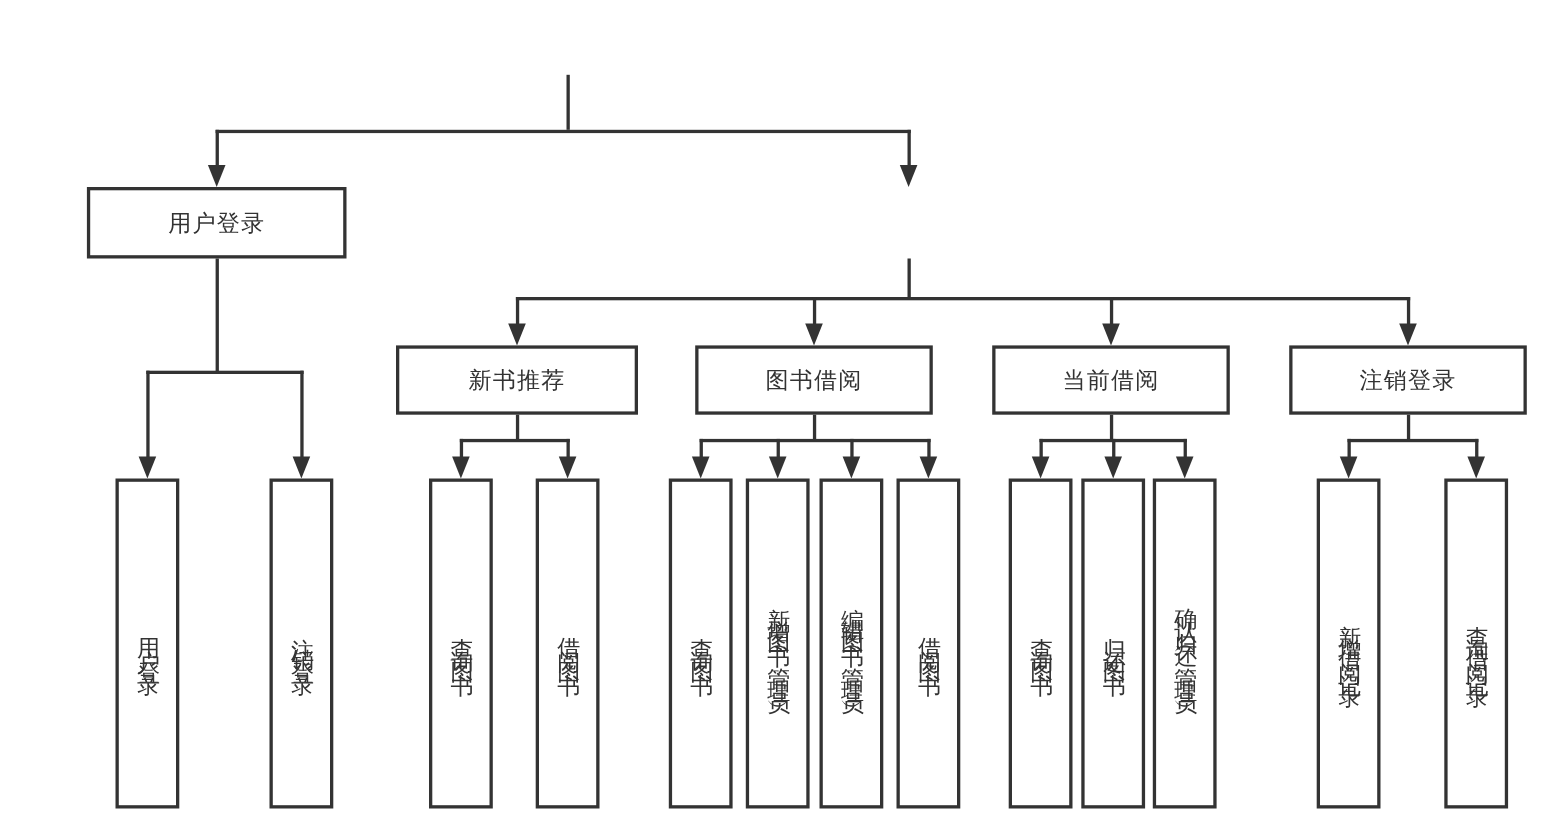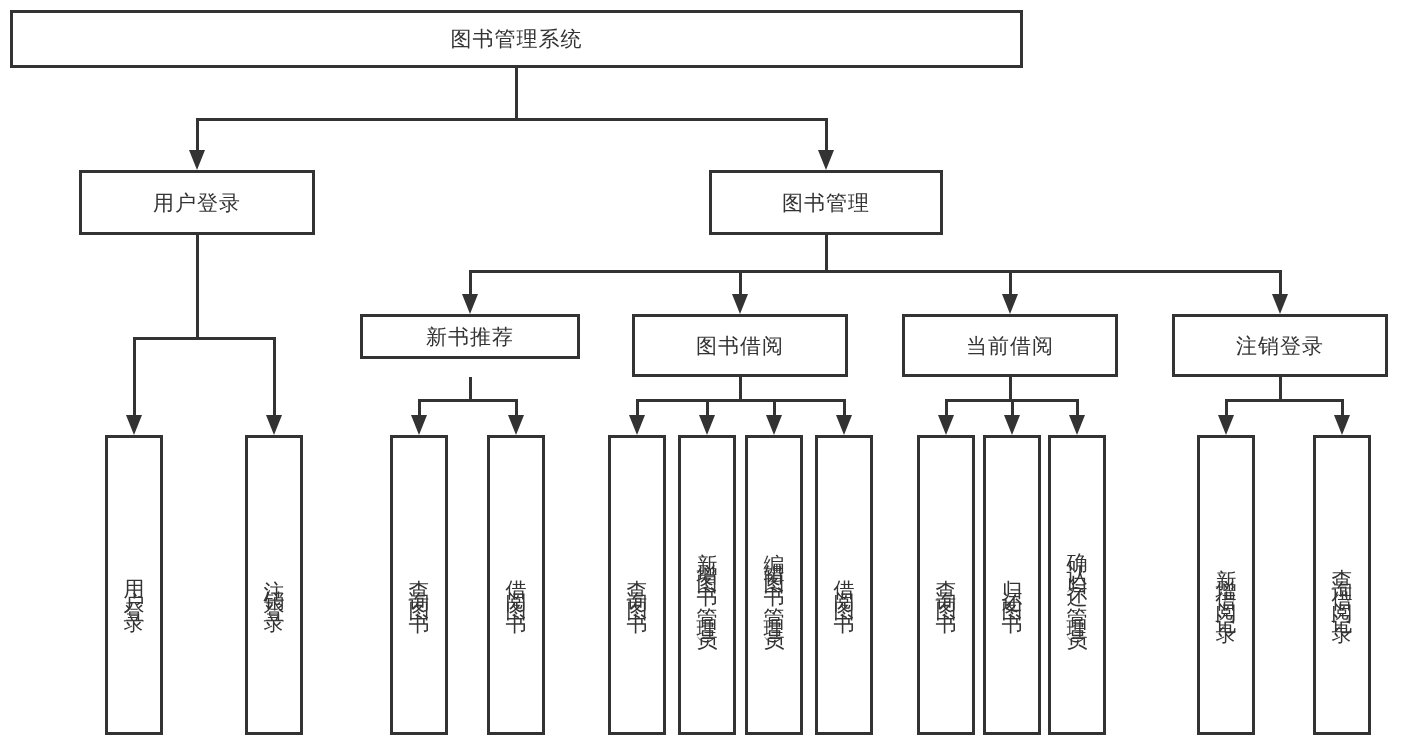--- a/index.html
+++ b/index.html
@@ -32,57 +32,51 @@
   .watermark{
     position:absolute;right:4px;bottom:3px;font-size:21px;
     color:#9b9b9b;z-index:10;letter-spacing:1px;
   }
 </style>
 </head>
 <body>
 
 <div class="canvas">
 
-  <div class="hbox" style="left:10px;top:10px;width:1013px;height:58px">
-    <span>图书管理系统</span>
-  </div>
 
   <div class="vline" style="left:514.5px;top:68px;height:50px"></div>
   <div class="hline" style="left:195.5px;top:118px;width:632px"></div>
   <div class="vline" style="left:195.5px;top:118px;height:34px"></div>
   <div class="arrow" style="left:189px;top:150px"></div>
   <div class="vline" style="left:824.5px;top:118px;height:34px"></div>
   <div class="arrow" style="left:818px;top:150px"></div>
 
   <div class="hbox" style="left:79px;top:170px;width:236px;height:65px">
     <span>用户登录</span>
-  </div>
-  <div class="hbox" style="left:709px;top:170px;width:234px;height:65px">
-    <span>图书管理</span>
   </div>
 
   <div class="vline" style="left:195.5px;top:235px;height:103px"></div>
   <div class="hline" style="left:132.5px;top:337px;width:143px"></div>
   <div class="vline" style="left:132.5px;top:337px;height:80px"></div>
   <div class="arrow" style="left:126px;top:415px"></div>
   <div class="vline" style="left:272.5px;top:337px;height:80px"></div>
   <div class="arrow" style="left:266px;top:415px"></div>
 
   <div class="vline" style="left:824.5px;top:235px;height:37px"></div>
   <div class="hline" style="left:468.5px;top:270px;width:813px"></div>
   <div class="vline" style="left:468.5px;top:270px;height:26px"></div>
   <div class="arrow" style="left:462px;top:294px"></div>
   <div class="vline" style="left:738.5px;top:270px;height:26px"></div>
   <div class="arrow" style="left:732px;top:294px"></div>
   <div class="vline" style="left:1008.5px;top:270px;height:26px"></div>
   <div class="arrow" style="left:1002px;top:294px"></div>
   <div class="vline" style="left:1278.5px;top:270px;height:26px"></div>
   <div class="arrow" style="left:1272px;top:294px"></div>
 
-  <div class="hbox" style="left:360px;top:314px;width:220px;height:45px">
+  <div class="hbox" style="left:360px;top:314px;width:220px;height:63px">
     <span>新书推荐</span>
   </div>
   <div class="hbox" style="left:902px;top:314px;width:216px;height:63px">
     <span>当前借阅</span>
   </div>
   <div class="hbox" style="left:632px;top:314px;width:216px;height:63px">
     <span>图书借阅</span>
   </div>
   <div class="hbox" style="left:1172px;top:314px;width:216px;height:63px">
     <span>注销登录</span>

